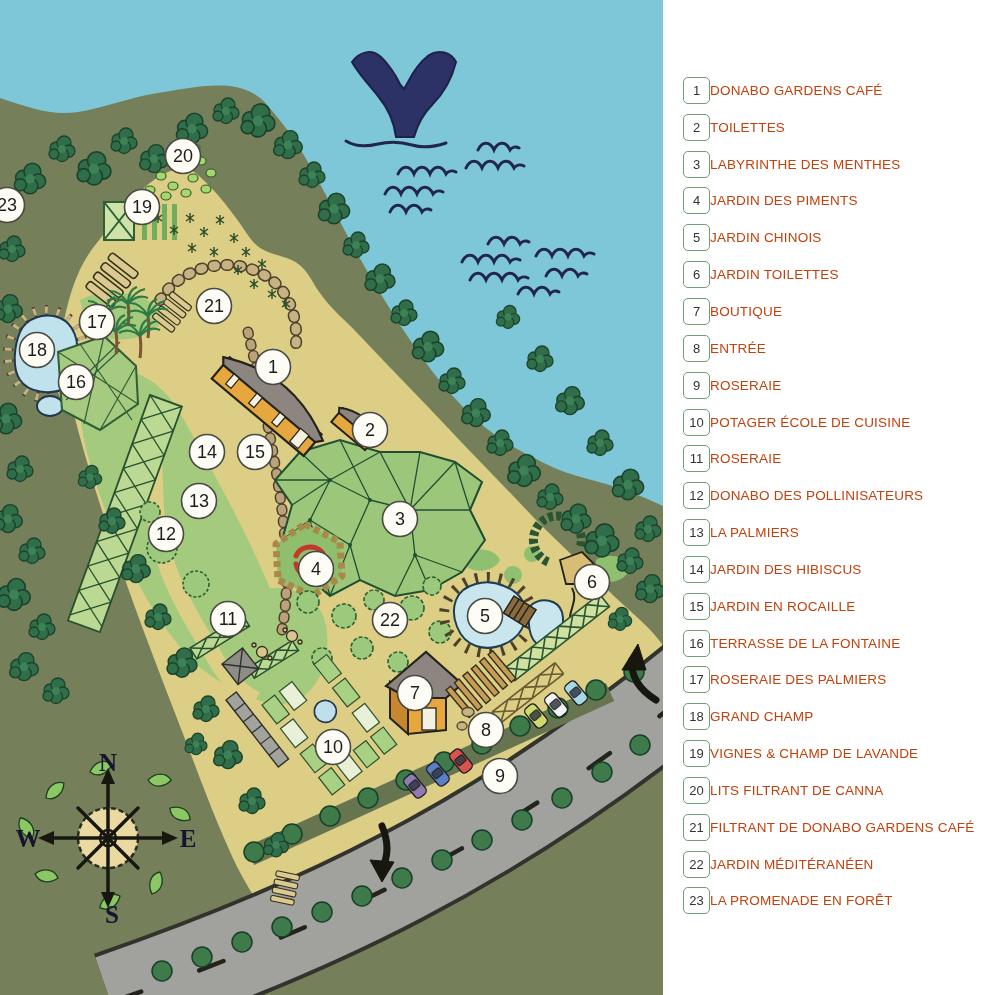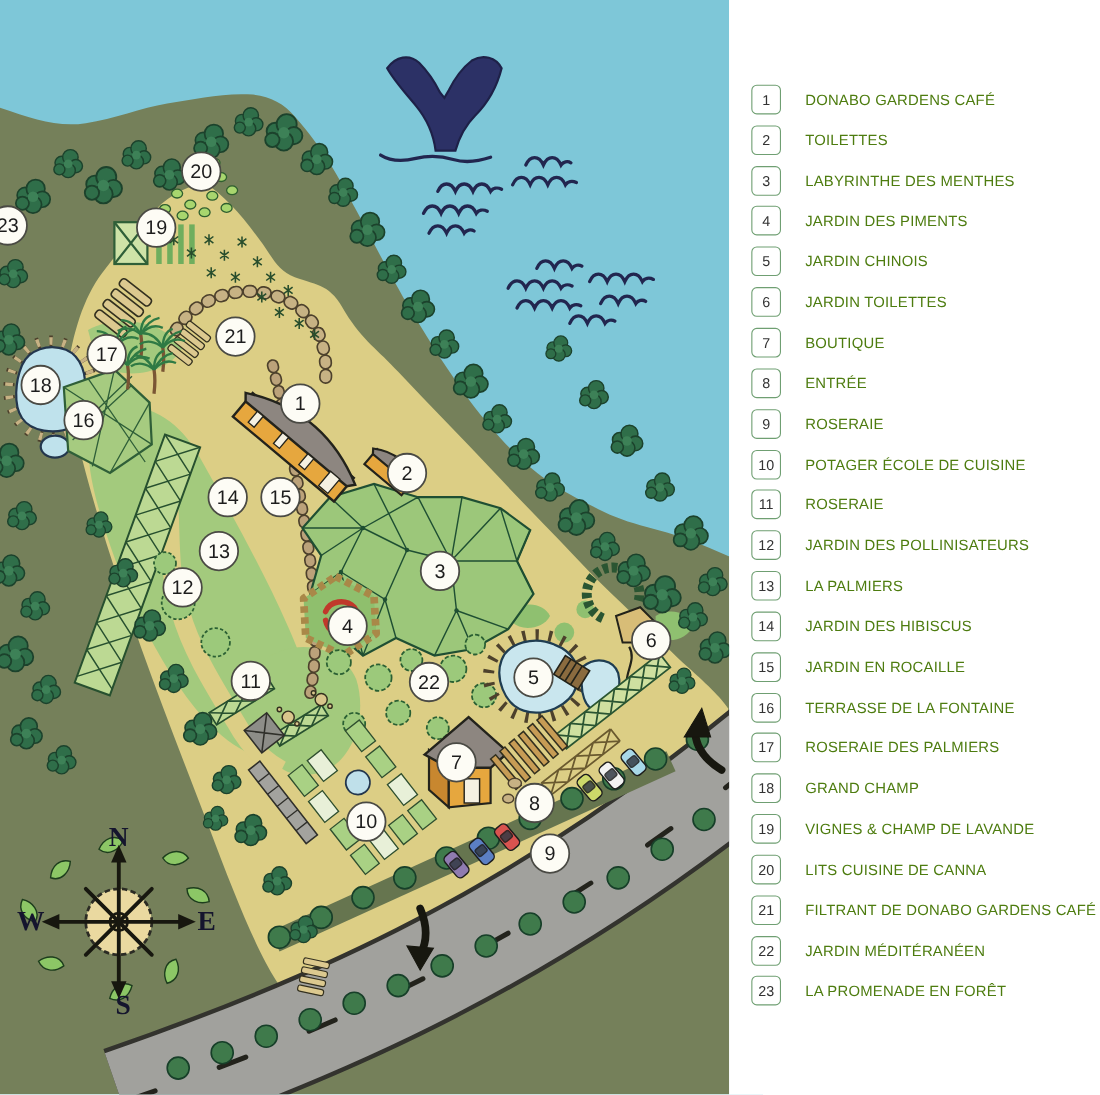--- a/index.html
+++ b/index.html
@@ -6,21 +6,21 @@
   .stage{position:relative;width:1000px;height:995px;background:#fff;overflow:hidden;
          font-family:"Liberation Sans",sans-serif;}
   .map-wrap{position:absolute;left:0;top:0;width:663px;height:995px;}
   .map-wrap svg{display:block;width:663px;height:995px;}
   .legend{position:absolute;left:663px;top:0;width:337px;height:995px;background:#fff;}
   .legend ul{list-style:none;margin:0;padding:0;position:absolute;top:72px;left:20px;right:6px;}
   .legend li{height:36.85px;display:flex;align-items:center;}
   .lg-box{width:25px;height:25px;border:1.5px solid #6F9F72;border-radius:5px;background:#fff;
           display:flex;align-items:center;justify-content:center;flex:0 0 auto;}
   .lg-num{font-size:13px;color:#333;line-height:1;}
-  .lg-label{margin-left:22px;font-size:13.5px;color:#4d7c0f;letter-spacing:.2px;white-space:nowrap;}
+  .lg-label{margin-left:0;font-size:13.5px;color:#c2410c;letter-spacing:.2px;white-space:nowrap;}
   .marker-circle{fill:#FDFCF5;stroke:#4A4A44;stroke-width:1.6;}
   .marker-num{font:18px "Liberation Sans",sans-serif;fill:#1D1D1D;text-anchor:middle;dominant-baseline:central;}
   .compass-letter{font:bold 25px "Liberation Serif",serif;fill:#15152E;text-anchor:middle;dominant-baseline:central;}
 </style>
 </head>
 <body>
 
 <div class="stage">
   <div class="map-wrap">
     <svg viewBox="0 0 663 995" xmlns="http://www.w3.org/2000/svg">
@@ -652,21 +652,21 @@
     <span class="lg-box">
       <span class="lg-num">11</span>
     </span>
     <span class="lg-label">ROSERAIE</span>
   </li>
 
   <li class="legend-row">
     <span class="lg-box">
       <span class="lg-num">12</span>
     </span>
-    <span class="lg-label">JARDIN DES POLLINISATEURS</span>
+    <span class="lg-label">DONABO DES POLLINISATEURS</span>
   </li>
 
   <li class="legend-row">
     <span class="lg-box">
       <span class="lg-num">13</span>
     </span>
     <span class="lg-label">LA PALMIERS</span>
   </li>
 
   <li class="legend-row">
@@ -708,21 +708,21 @@
     <span class="lg-box">
       <span class="lg-num">19</span>
     </span>
     <span class="lg-label">VIGNES &amp; CHAMP DE LAVANDE</span>
   </li>
 
   <li class="legend-row">
     <span class="lg-box">
       <span class="lg-num">20</span>
     </span>
-    <span class="lg-label">LITS CUISINE DE CANNA</span>
+    <span class="lg-label">LITS FILTRANT DE CANNA</span>
   </li>
 
   <li class="legend-row">
     <span class="lg-box">
       <span class="lg-num">21</span>
     </span>
     <span class="lg-label">FILTRANT DE DONABO GARDENS CAFÉ</span>
   </li>
 
   <li class="legend-row">

